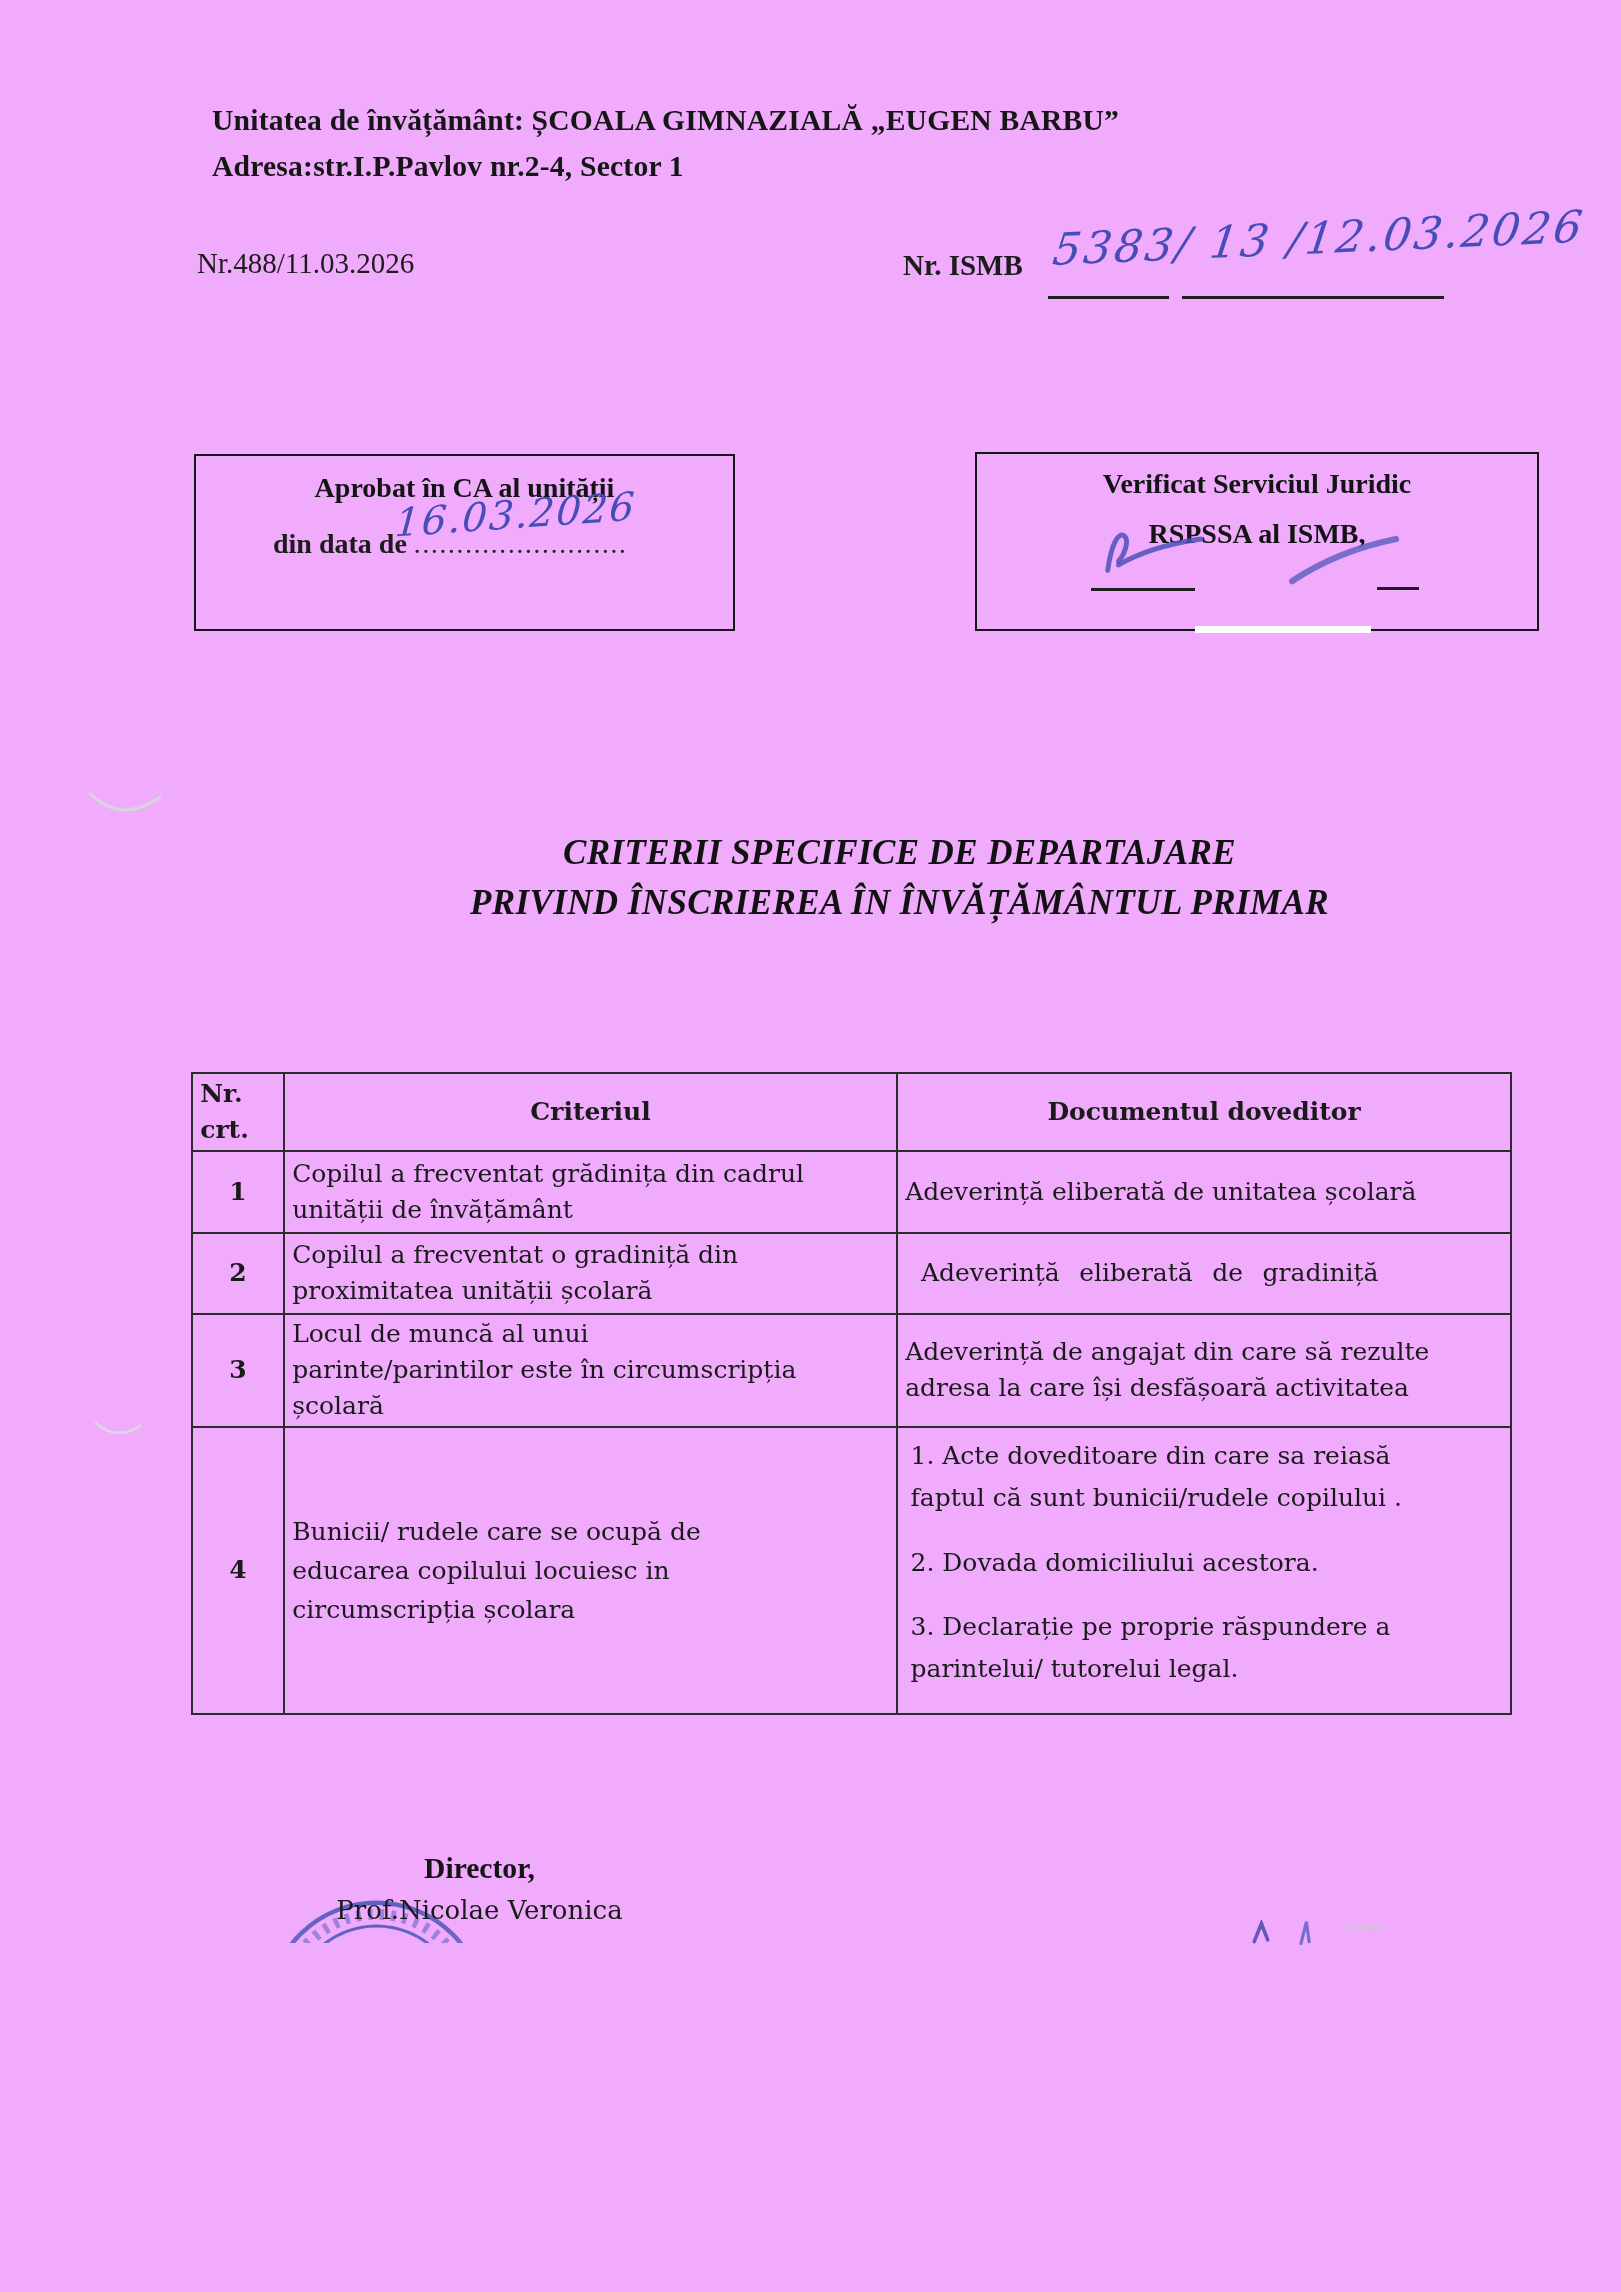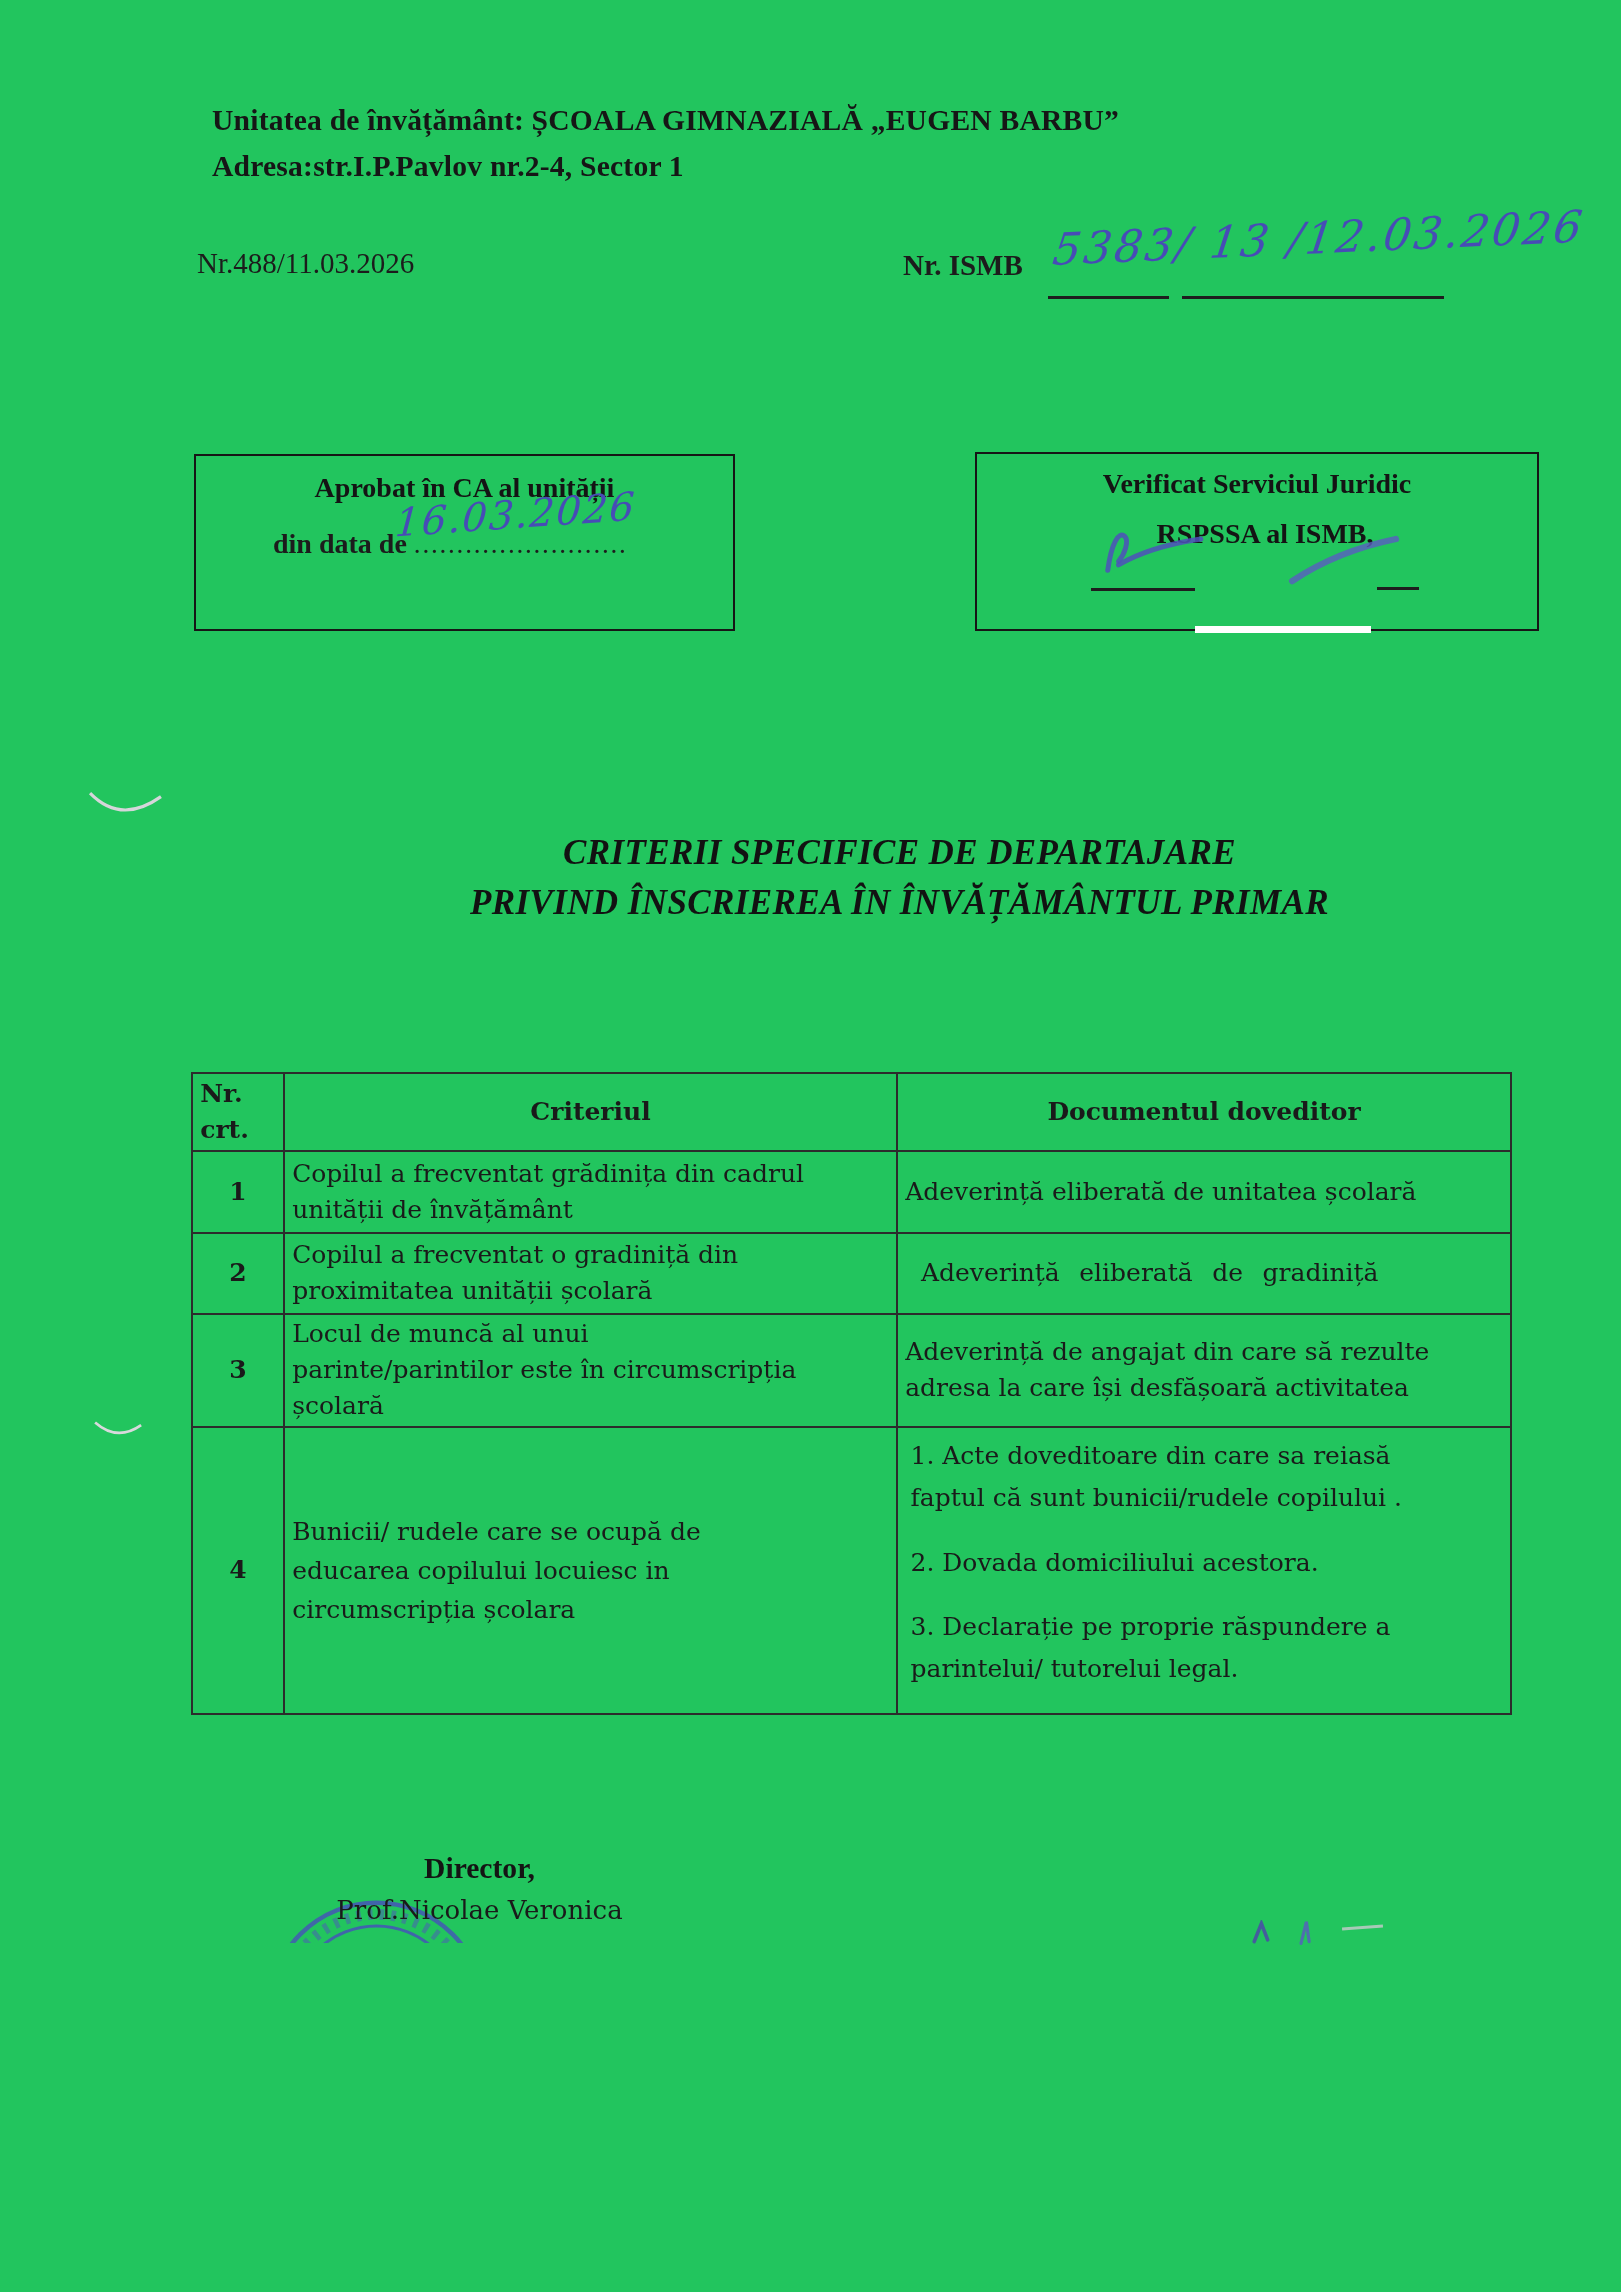--- a/index.html
+++ b/index.html
@@ -6,21 +6,21 @@
     --ink:#474cb6;
     --stamp:#4553b8;
     --text:#1c1c1c;
     --line:#2c2c2c;
   }
   *{box-sizing:border-box;}
   body{margin:0;background:#9a9a9a;}
   .page{
     position:relative;
     width:1622px;height:2293px;
-    background:#22c55e;
+    background:#f0abfc;
     margin:0 auto;
     overflow:hidden;
     font-family:"Liberation Serif", serif;
     color:var(--text);
   }
   .abs{position:absolute;}
   .pre{white-space:pre-line;}
 
   
   .letterhead-line{font-weight:bold;font-size:29.6px;letter-spacing:0.2px;color:#161616;}
@@ -119,21 +119,21 @@
   <div class="abs stamp-box" style="left:194px;top:454px;width:541px;height:177px;">
     <div class="abs box-line" style="top:16px;left:0;text-align:center;">Aprobat în CA al unității</div>
     <div class="abs" style="left:77px;top:72px;white-space:nowrap;text-align:center;">
       <span class="date-prefix">din data de </span><span class="dots">.........................</span>
     </div>
     <div class="abs hand date-hand" style="left:199px;top:36px;">16.03.2026</div>
   </div>
 
   <div class="abs stamp-box" style="left:975px;top:452px;width:564px;height:179px;">
     <div class="abs box-line" style="top:14.3px;left:0;">Verificat Serviciul Juridic</div>
-    <div class="abs box-line" style="top:64px;left:8px;">RSPSSA al ISMB,</div>
+    <div class="abs box-line" style="top:64px;left:0;">RSPSSA al ISMB,</div>
     <div class="abs hline" style="left:114px;top:134px;width:104px;"></div>
     <div class="abs hline" style="left:400px;top:133px;width:42px;"></div>
 
     <div class="abs" style="left:218px;bottom:-3.6px;width:176px;height:6.3px;background:#fff;"></div>
 
     <svg class="abs" style="left:0;top:0;" width="564" height="179" viewBox="0 0 630 200">
       <path d="M 146,130 C 150,100 158,86 165,92 C 170,97 165,112 158,120" fill="none" stroke="#4d50bb" stroke-width="5.5" stroke-linecap="round" opacity="0.85"></path>
       <path d="M 158,124 C 185,108 216,100 250,95" fill="none" stroke="#4d50bb" stroke-width="5.5" stroke-linecap="round" opacity="0.85"></path>
       <path d="M 352,142 C 388,118 424,104 468,95" fill="none" stroke="#5a5cc0" stroke-width="7" stroke-linecap="round" opacity="0.8"></path>
     </svg>

